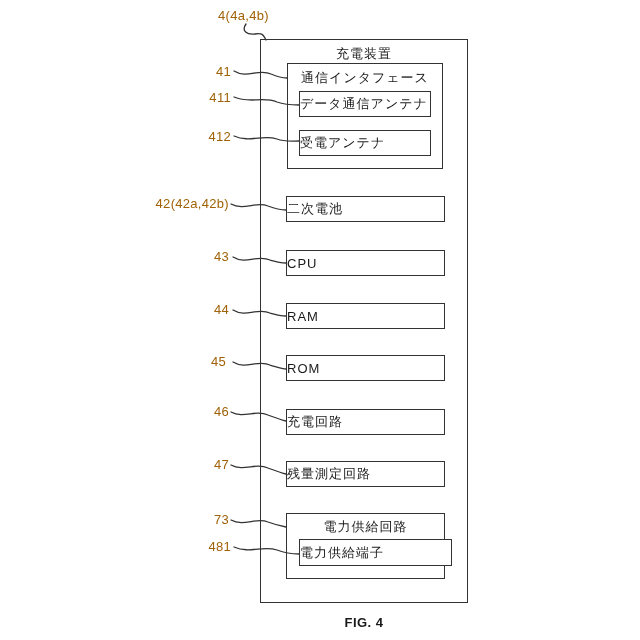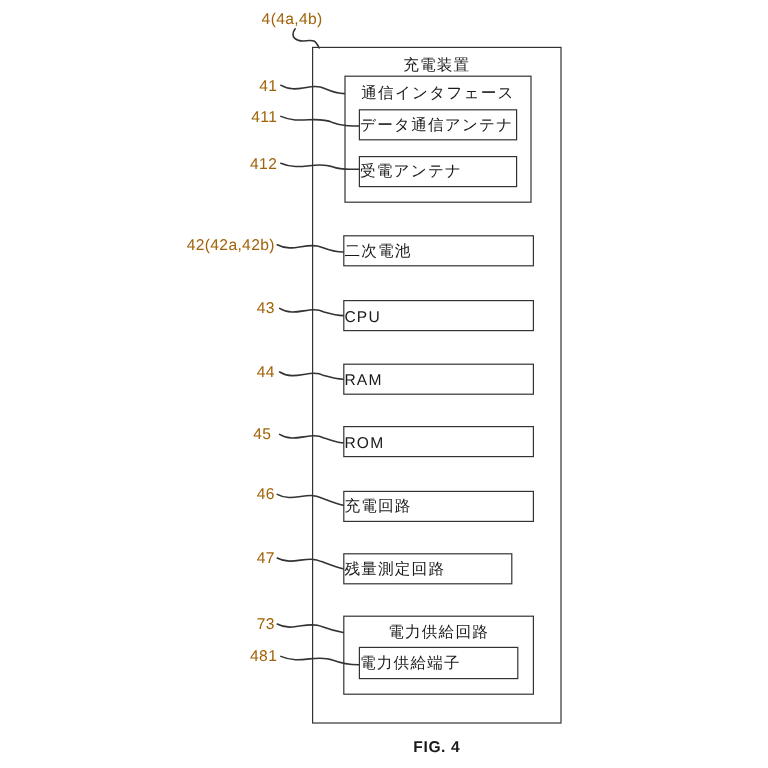--- a/index.html
+++ b/index.html
@@ -113,29 +113,29 @@
   </div>
 
   <div class="box center" style="left:286px; top:355px; width:159px; height:26px;">
     <span>ROM</span>
   </div>
 
   <div class="box center" style="left:286px; top:409px; width:159px; height:26px;">
     <span>充電回路</span>
   </div>
 
-  <div class="box center" style="left:286px; top:461px; width:141px; height:26px;">
+  <div class="box center" style="left:286px; top:461px; width:159px; height:26px;">
     <span>残量測定回路</span>
   </div>
 
   <div class="box titled" style="left:286px; top:513px; width:159px; height:66px;">
     <span class="box-title" style="padding-top:4px;">電力供給回路</span>
   </div>
 
-  <div class="box center" style="left:299px; top:539px; width:133px; height:27px;">
+  <div class="box center" style="left:299px; top:539px; width:153px; height:27px;">
     <span>電力供給端子</span>
   </div>
 
   <div class="ref-label top-ref" style="left:218px; top:8px;">4(4a,4b)</div>
   <div class="ref-label" style="left:141px; top:64px;">41</div>
   <div class="ref-label" style="left:141px; top:90px;">411</div>
   <div class="ref-label" style="left:141px; top:129px;">412</div>
   <div class="ref-label" style="left:139px; top:196px;">42(42a,42b)</div>
   <div class="ref-label" style="left:139px; top:249px;">43</div>
   <div class="ref-label" style="left:139px; top:302px;">44</div>

